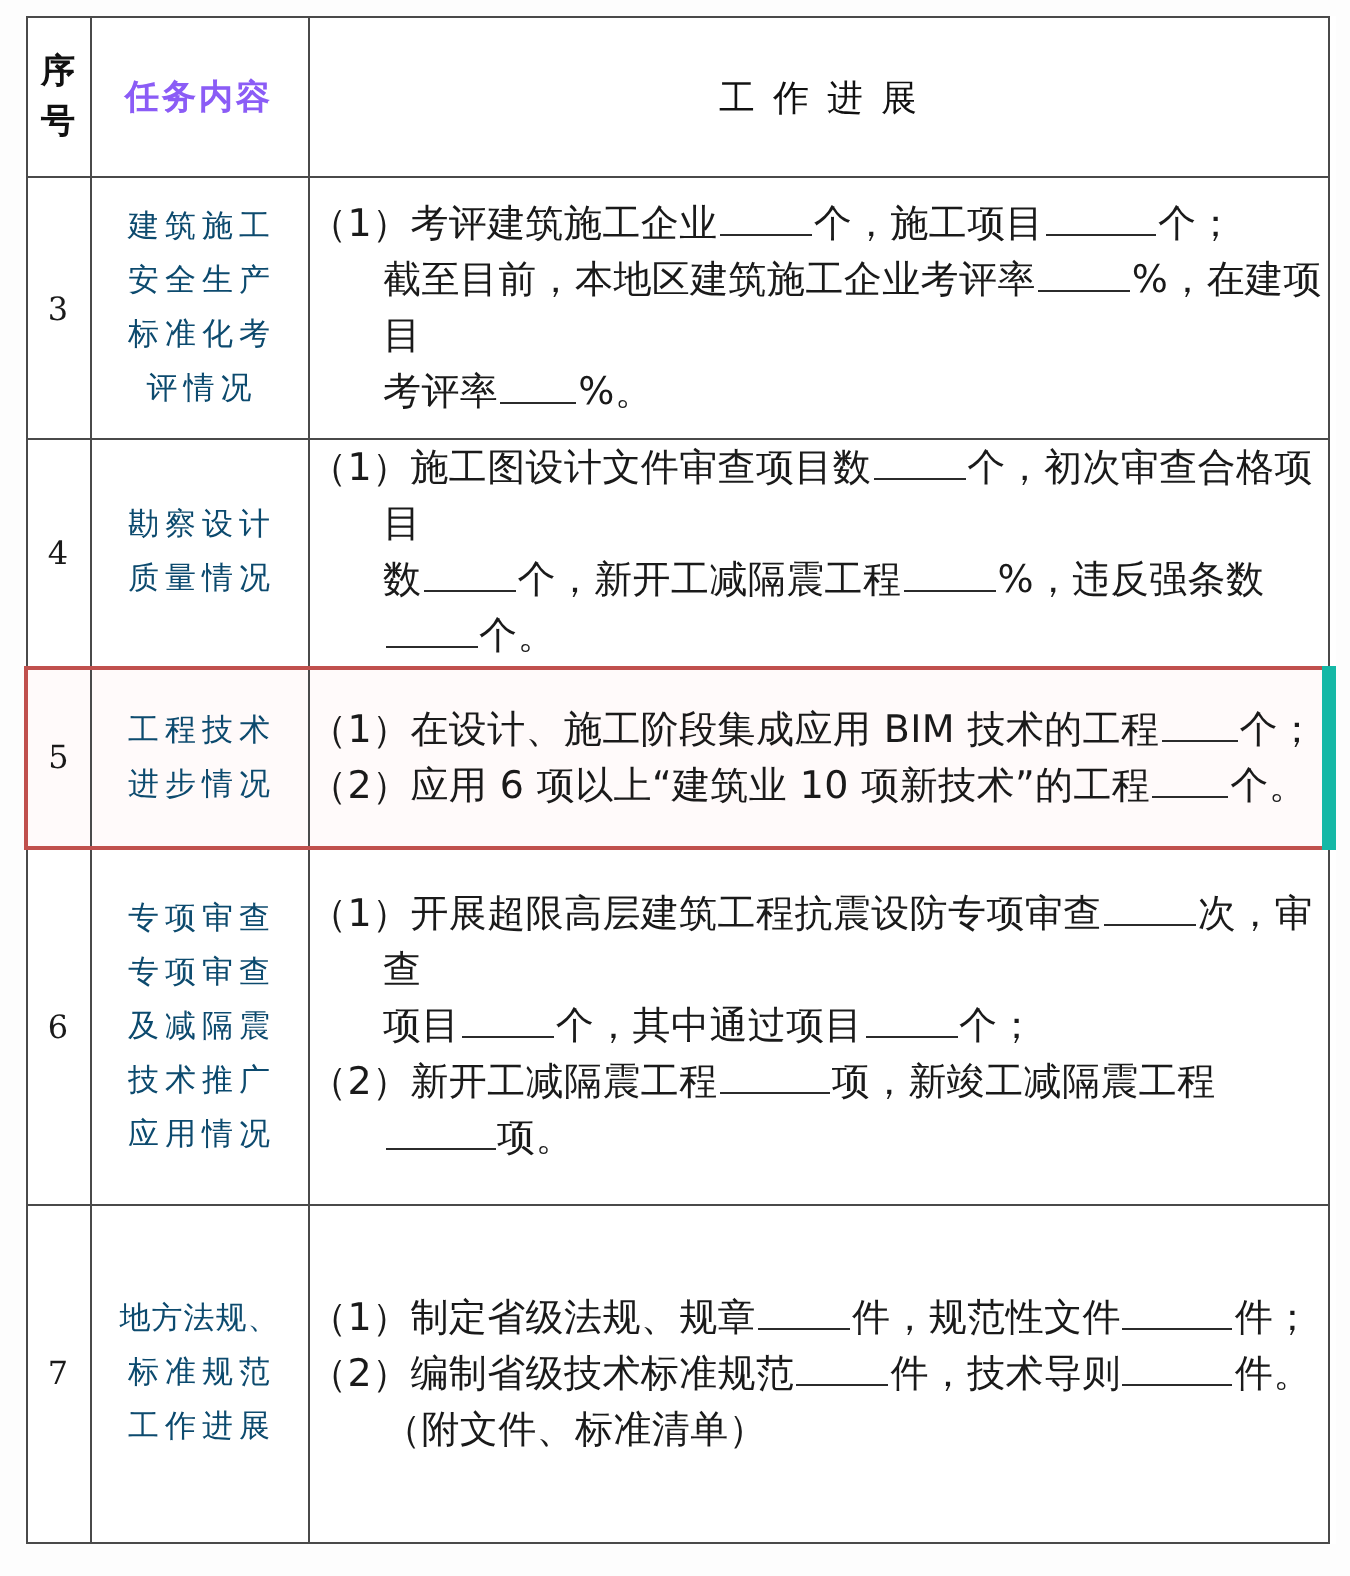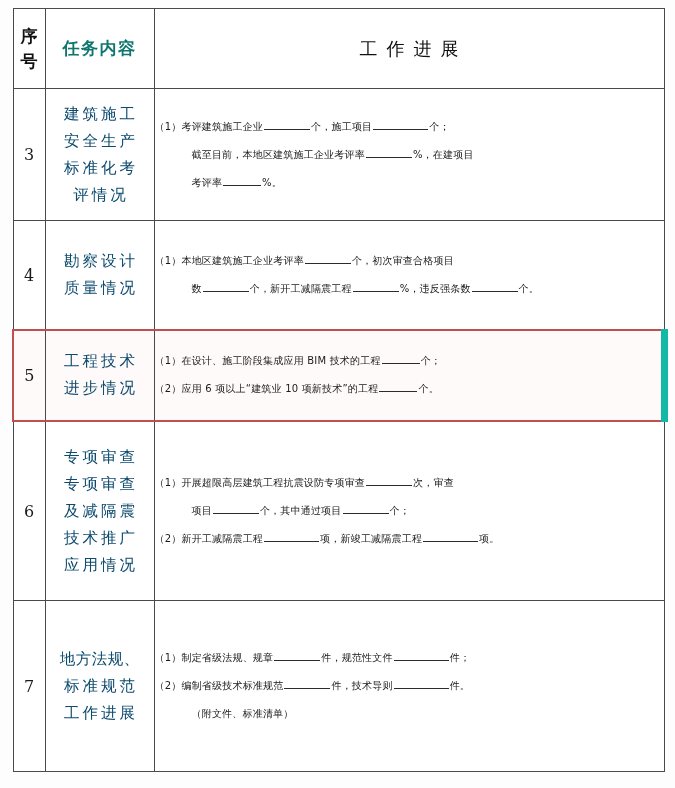--- a/index.html
+++ b/index.html
@@ -60,21 +60,21 @@
     letter-spacing: 0;
     color: #111;
   }
   .hdr-seq .ch { display: block; }
 
   .hdr-task {
     text-align: center;
     font-weight: bold;
     font-size: 17px;
     letter-spacing: 1.5px;
-    color: #0f766e;
+    color: #8b5cf6;
   }
 
   .hdr-progress {
     text-align: center;
     font-weight: normal;
     font-size: 18px;
     letter-spacing: 9px;
     text-indent: 9px;
     color: #111;
   }
@@ -99,21 +99,21 @@
     display: block;
     letter-spacing: 3px;
     text-indent: 3px;
   }
   .cell-task .tline.tight {
     letter-spacing: 0.5px;
     text-indent: 0.5px;
   }
 
   .cell-progress {
-    font-size: 10px;
+    font-size: 19px;
     line-height: 28px;
     color: #1a1a1a;
     padding: 4px 8px 4px 10px;
     text-align: left;
   }
   .cell-progress .item {
     display: block;
     padding-left: 37px;
     text-indent: -37px;
     letter-spacing: 0.2px;
@@ -171,21 +171,21 @@
           <td class="cell-progress last">
             <span class="item"><span>（1）</span><span>考评建筑施工企业</span><span class="blank w-md"></span><span>个，施工项目</span><span class="blank w-lg"></span><span>个；</span></span>
             <span class="item cont"><span>截至目前，本地区建筑施工企业考评率</span><span class="blank w-md"></span><span>%，在建项目</span></span>
             <span class="item cont"><span>考评率</span><span class="blank w-sm"></span><span>%。</span></span>
           </td>
         </tr>
         <tr style="height: 108px;">
           <td class="cell-seq first">4</td>
           <td class="cell-task"><span class="tline">勘察设计</span><span class="tline">质量情况</span></td>
           <td class="cell-progress last">
-            <span class="item"><span>（1）</span><span>本地区建筑施工企业考评率</span><span class="blank w-md"></span><span>个，初次审查合格项目</span></span>
+            <span class="item"><span>（1）</span><span>施工图设计文件审查项目数</span><span class="blank w-md"></span><span>个，初次审查合格项目</span></span>
             <span class="item cont"><span>数</span><span class="blank w-md"></span><span>个，新开工减隔震工程</span><span class="blank w-md"></span><span>%，违反强条数</span><span class="blank w-md"></span><span>个。</span></span>
           </td>
         </tr>
         <tr class="highlight" style="height: 90px;">
           <td class="cell-seq first">5</td>
           <td class="cell-task"><span class="tline">工程技术</span><span class="tline">进步情况</span></td>
           <td class="cell-progress last">
             <span class="item"><span>（1）</span><span>在设计、施工阶段集成应用 BIM 技术的工程</span><span class="blank w-sm"></span><span>个；</span></span>
             <span class="item"><span>（2）</span><span>应用 6 项以上“建筑业 10 项新技术”的工程</span><span class="blank w-sm"></span><span>个。</span></span>
           </td>

